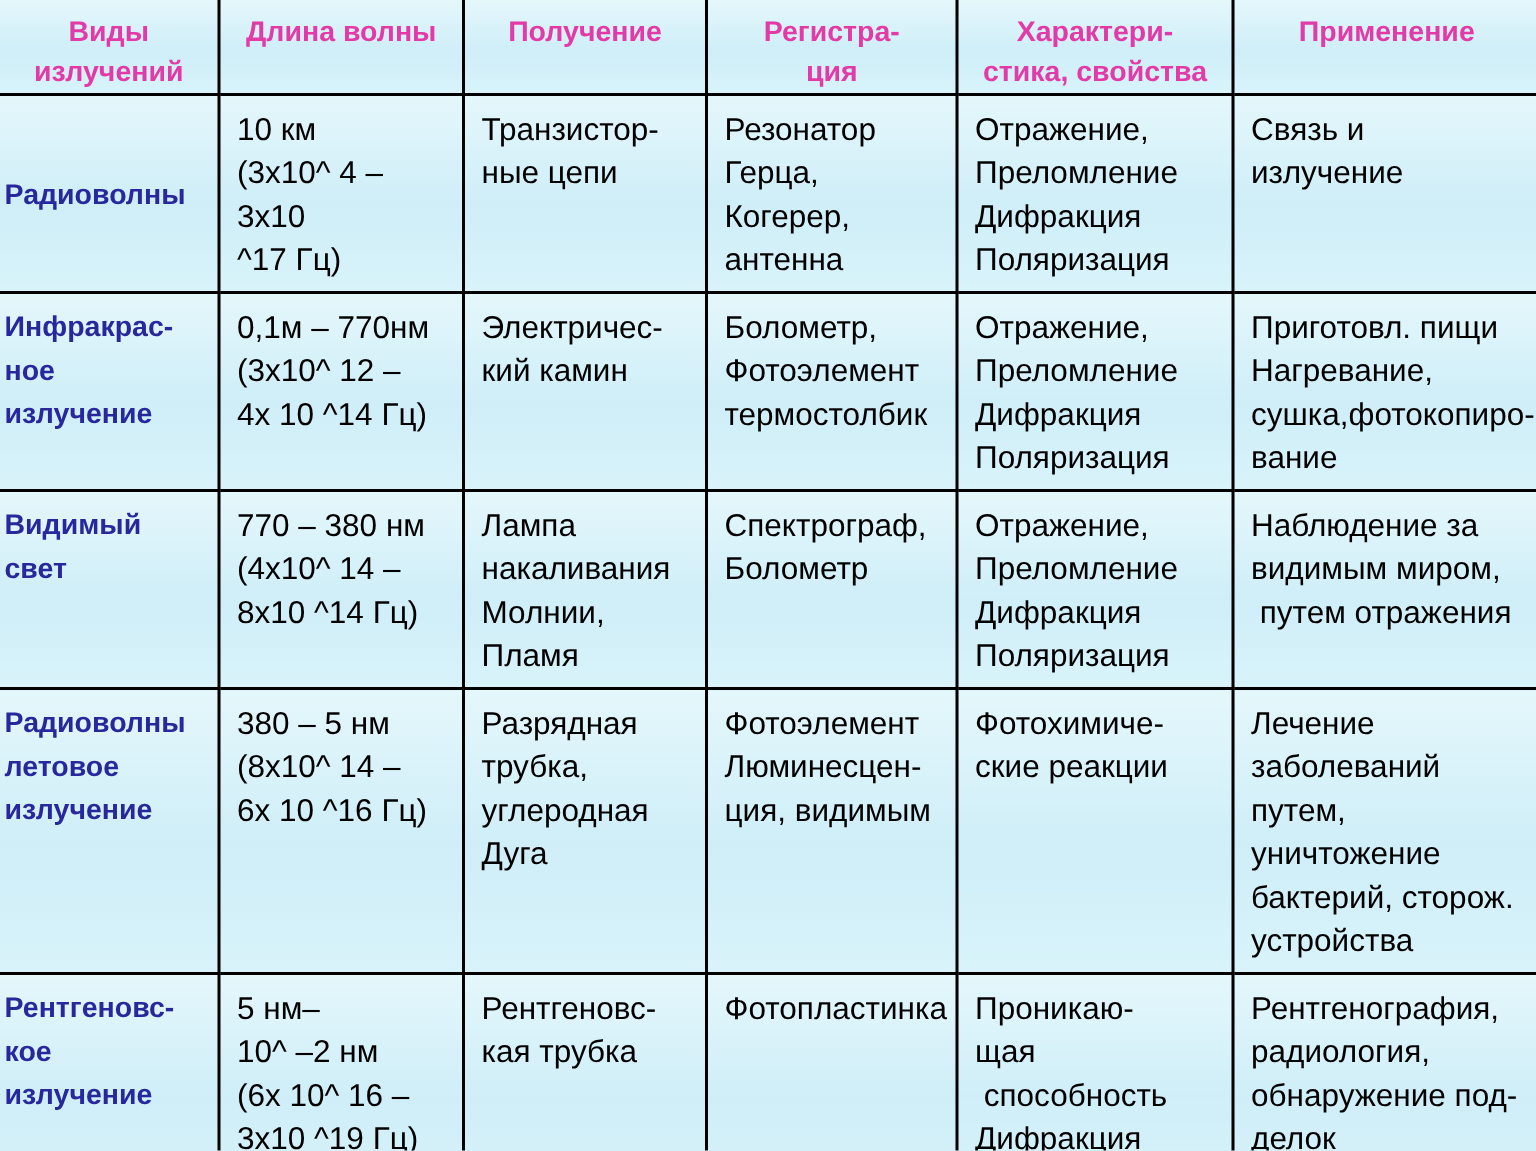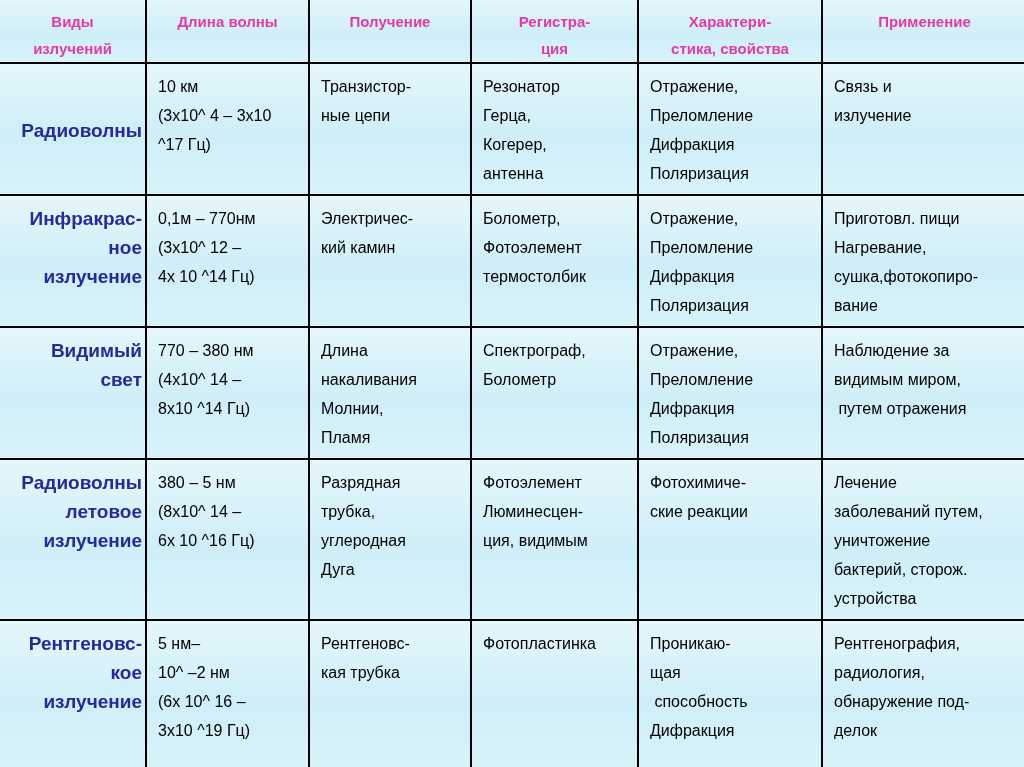--- a/index.html
+++ b/index.html
@@ -23,34 +23,34 @@
     width:1028px;border-collapse:collapse;table-layout:fixed;
   }
   .radiation th,.radiation td{
     border:2px solid var(--grid-line);
     vertical-align:top;
     background:linear-gradient(180deg,var(--cell-bg-top) 0%,var(--cell-bg-mid) 55%,var(--cell-bg-bottom) 100%);
     overflow:hidden;
   }
   .radiation th{
     color:var(--header-text);
-    font-size:15px;font-weight:bold;
+    font-size:19px;font-weight:bold;
     text-align:center;line-height:27px;
     padding:8px 4px 0 4px;
   }
   .radiation td{
     color:var(--body-text);
-    font-size:16px;line-height:29px;
+    font-size:21px;line-height:29px;
     text-align:left;
     padding:8px 8px 6px 11px;
   }
   .radiation td.rowlabel{
     color:var(--row-label-text);
     font-weight:bold;font-size:19px;
-    text-align:right;
+    text-align:left;
     padding-left:3px;padding-right:3px;
   }
   .radiation td.vmid{vertical-align:middle;}
   .radiation td div,.radiation th div{white-space:pre-wrap;}
   tr.hdr{height:59px;}
   tr.r0{height:119px;}
   tr.r1{height:118px;}
   tr.r2{height:120px;}
   tr.r3{height:129px;}
   tr.r4{height:150px;}
@@ -159,21 +159,21 @@
       <td class="rowlabel">
             <div>Видимый</div>
             <div>свет</div>
           </td>
       <td>
             <div>770 – 380 нм</div>
             <div>(4х10^ 14 –</div>
             <div>8х10 ^14 Гц)</div>
           </td>
       <td>
-            <div>Длина</div>
+            <div>Лампа</div>
             <div>накаливания</div>
             <div>Молнии,</div>
             <div>Пламя</div>
           </td>
       <td>
             <div>Спектрограф,</div>
             <div>Болометр</div>
           </td>
       <td>
             <div>Отражение,</div>

